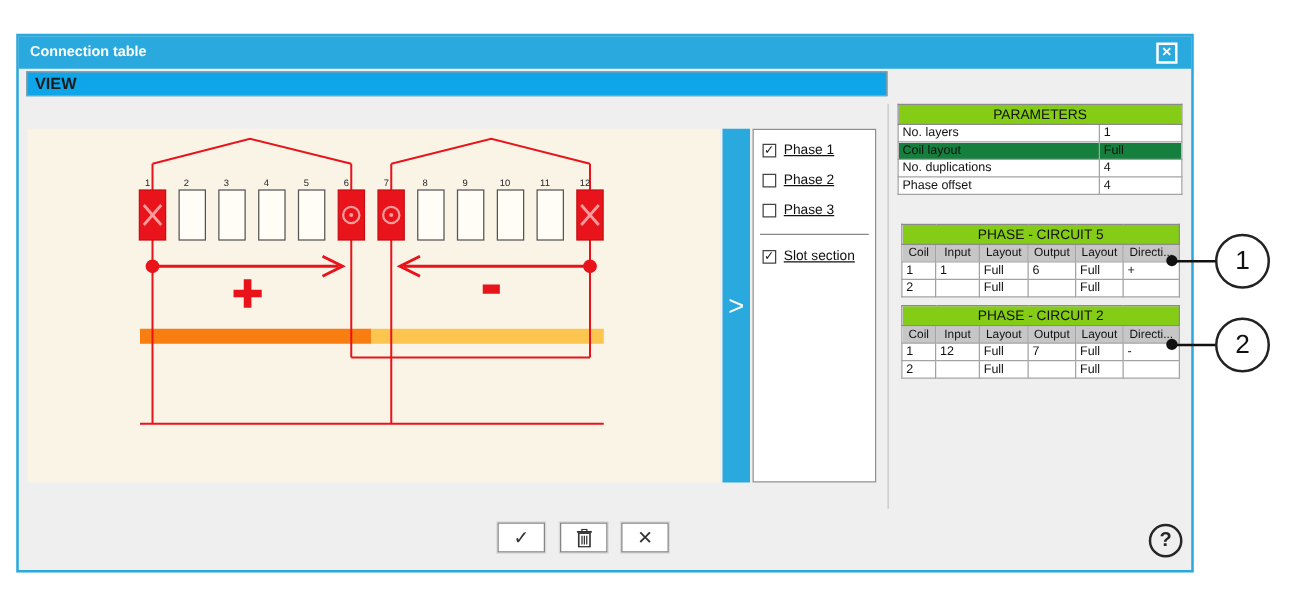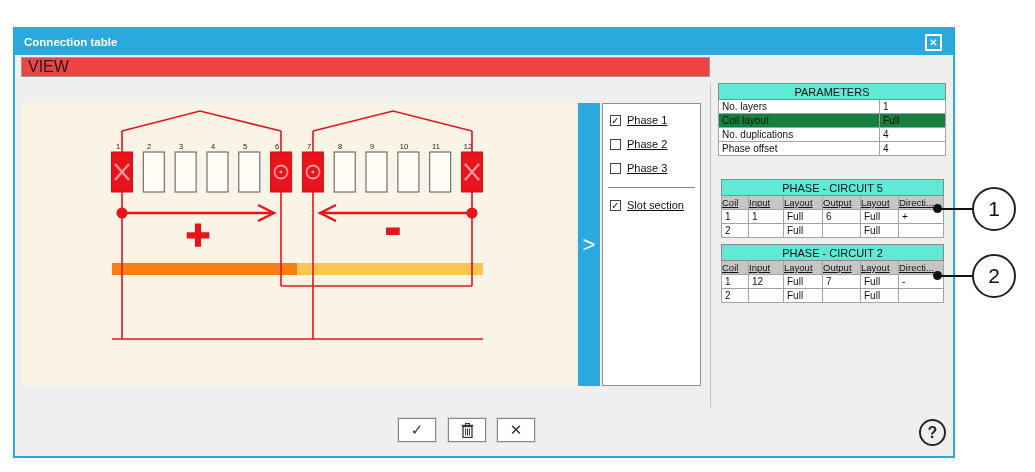--- a/index.html
+++ b/index.html
@@ -6,22 +6,22 @@
   .stage{position:relative;width:1035px;height:472px;background:#fff;
          font-family:"Liberation Sans",sans-serif;overflow:hidden;}
   
   .window{position:absolute;left:13px;top:27px;width:938px;height:427px;
           border:2px solid #29a9de;background:#efefef;}
   .titlebar{position:absolute;left:0;top:0;right:0;height:26px;background:#29a9de;
             color:#fff;font-size:11.5px;font-weight:bold;line-height:26px;padding-left:9px;box-sizing:border-box;}
   .closebtn{position:absolute;left:910px;top:5px;width:17px;height:17px;border:2px solid #fff;
             box-sizing:border-box;color:#fff;font-size:10px;font-weight:bold;display:flex;
             align-items:center;justify-content:center;cursor:default;}
-  .panel-header{position:absolute;height:20px;background:#ef4444;border:1px solid #9a9a9a;
-                box-sizing:border-box;font-size:16px;font-weight:normal;color:#1c1c1c;
+  .panel-header{position:absolute;height:20px;background:#0ea5e9;border:1px solid #9a9a9a;
+                box-sizing:border-box;font-size:13px;font-weight:bold;color:#1c1c1c;
                 line-height:18px;padding-left:6px;}
   .view-header{left:6px;top:28px;width:689px;}
   .inputs-header{left:700px;top:28px;width:234px;}
   .panel-divider{position:absolute;left:695px;top:54px;width:1px;height:324px;background:#c5c5c5;}
   
   .canvas{position:absolute;left:7px;top:74px;width:554px;height:283px;background:#faf4e7;}
   .canvas svg{position:absolute;left:0;top:0;}
   
   .expander{position:absolute;left:563px;top:74px;width:22px;height:283px;background:#29a9de;
             color:#fff;display:flex;align-items:center;justify-content:center;
@@ -30,22 +30,22 @@
           border:1px solid #8f8f8f;box-sizing:border-box;}
   .legend-row{position:absolute;left:7px;display:flex;align-items:center;gap:6px;height:14px;cursor:pointer;}
   .chkbox{width:11px;height:11px;border:1px solid #444;background:#fff;box-sizing:border-box;
           font-size:10px;line-height:9px;text-align:center;color:#111;}
   .legend-label{font-size:11px;color:#111;white-space:nowrap;text-decoration:underline;}
   .legend-divider{position:absolute;left:5px;top:83px;width:87px;height:1px;background:#888;}
   
   .tbl{position:absolute;border-collapse:collapse;table-layout:fixed;background:#fff;}
   .tbl td,.tbl th{border:1px solid #a3a3a3;font-size:10px;font-weight:normal;color:#111;
                   padding:0 0 0 3px;height:13px;overflow:hidden;white-space:nowrap;text-align:left;}
-  .tbl .title{background:#5eead4;text-align:center;font-size:11px;height:15px;padding:0;border:1px solid #8a8a8a;}
-  .tbl .colhead{background:#c6c6c6;text-align:left;font-size:9.5px;padding:0;text-decoration:underline;}
+  .tbl .title{background:#84cc16;text-align:center;font-size:11px;height:15px;padding:0;border:1px solid #8a8a8a;}
+  .tbl .colhead{background:#c6c6c6;text-align:center;font-size:9.5px;padding:0;}
   .params{left:703px;top:54px;width:227px;}
   .circuit1{left:706px;top:150px;width:222px;}
   .circuit2{left:706px;top:215px;width:222px;}
   .alt{background:#15803d;}
   
   .toolbtn{position:absolute;top:389px;width:38px;height:24px;background:#fff;border:1px solid #858585;
            box-sizing:border-box;display:flex;align-items:center;justify-content:center;
            color:#333;font-size:15px;cursor:pointer;box-shadow:0 0 0 1px #d9d9d9;}
   .helpbtn{position:absolute;left:904px;top:390px;width:27px;height:27px;border:2px solid #262626;
            border-radius:50%;box-sizing:border-box;display:flex;align-items:center;justify-content:center;

